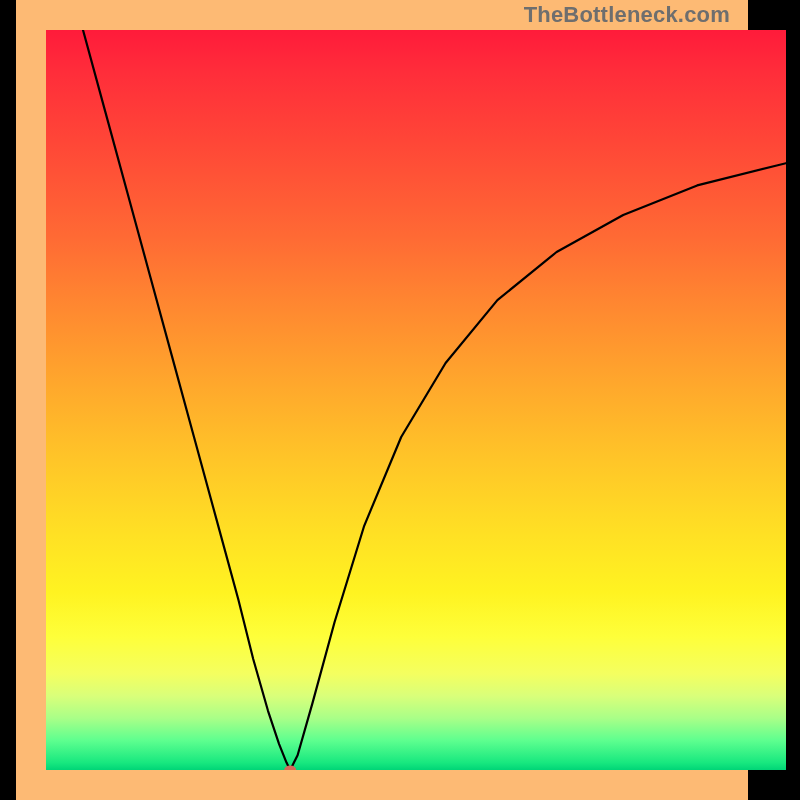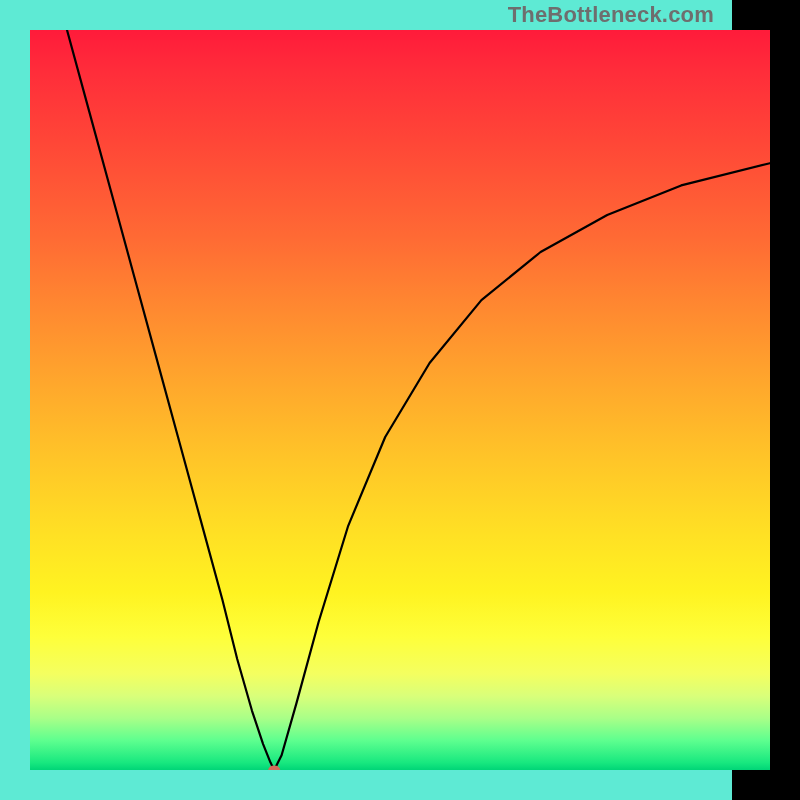--- a/index.html
+++ b/index.html
@@ -8,21 +8,22 @@
     width: 800px;
     height: 800px;
     background: #000;
     overflow: hidden;
     font-family: Arial, Helvetica, sans-serif;
   }
   .frame {
     position: relative;
     width: 732px;
     height: 800px;
-    background: #5eead4;
+    background: #fdba74;
+    margin-left: 16px;
   }
   .watermark {
     position: absolute;
     top: 2px;
     right: 18px;
     color: #6e6e6e;
     font-size: 22px;
     font-weight: 600;
     letter-spacing: 0.2px;
     user-select: none;

